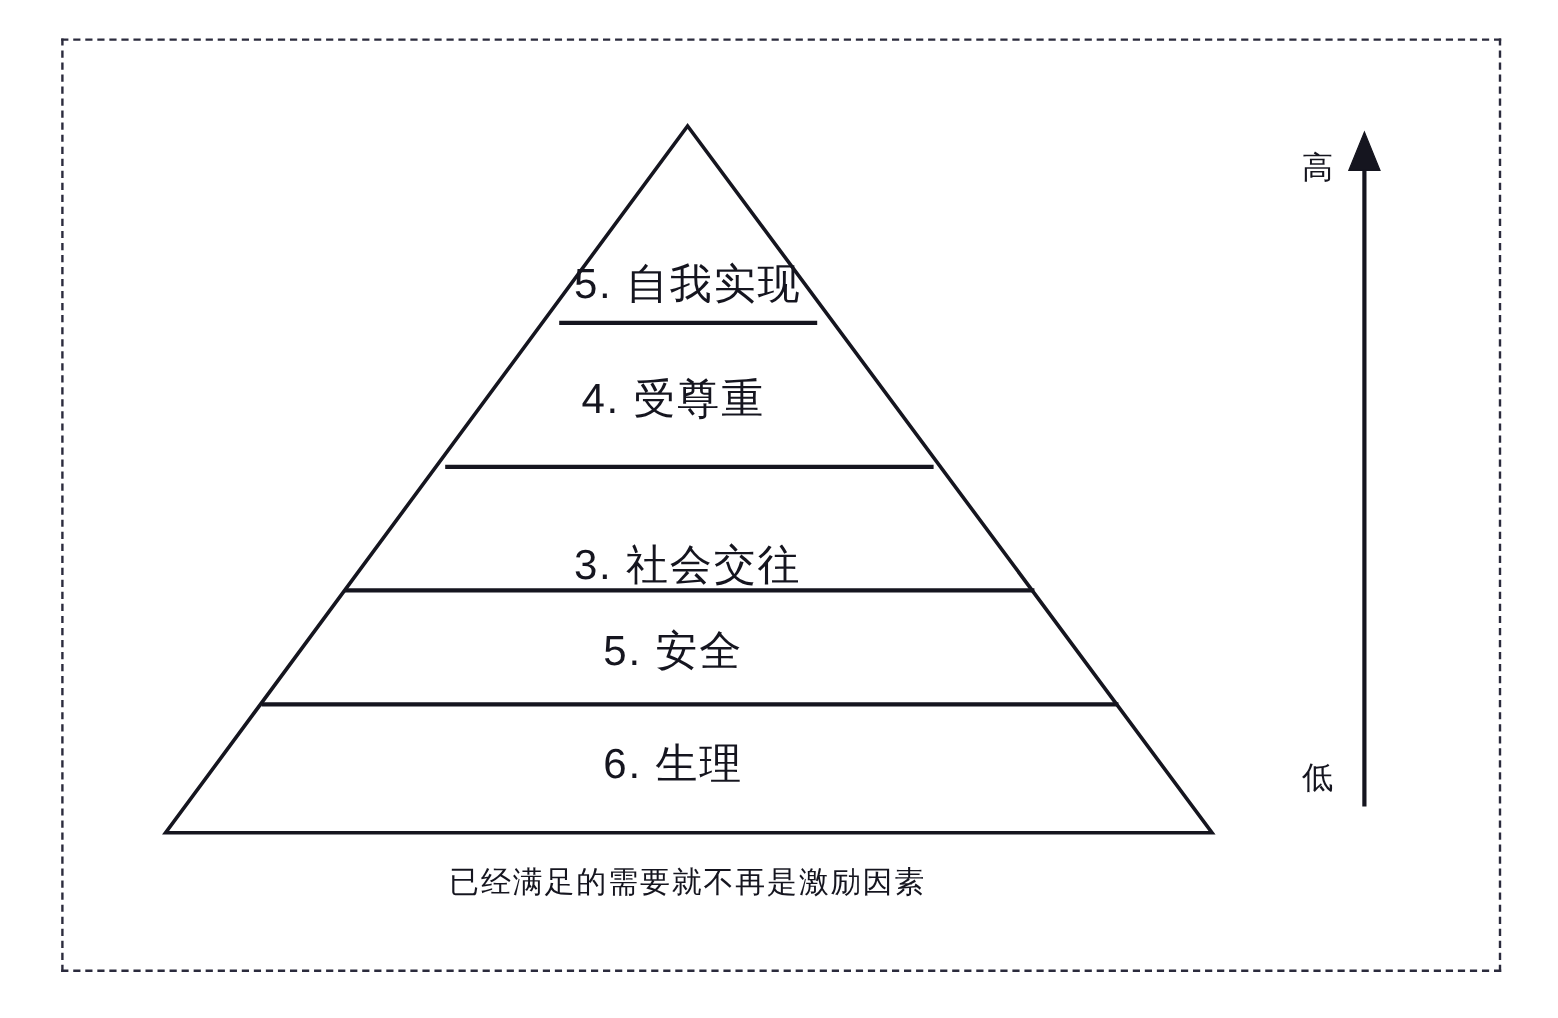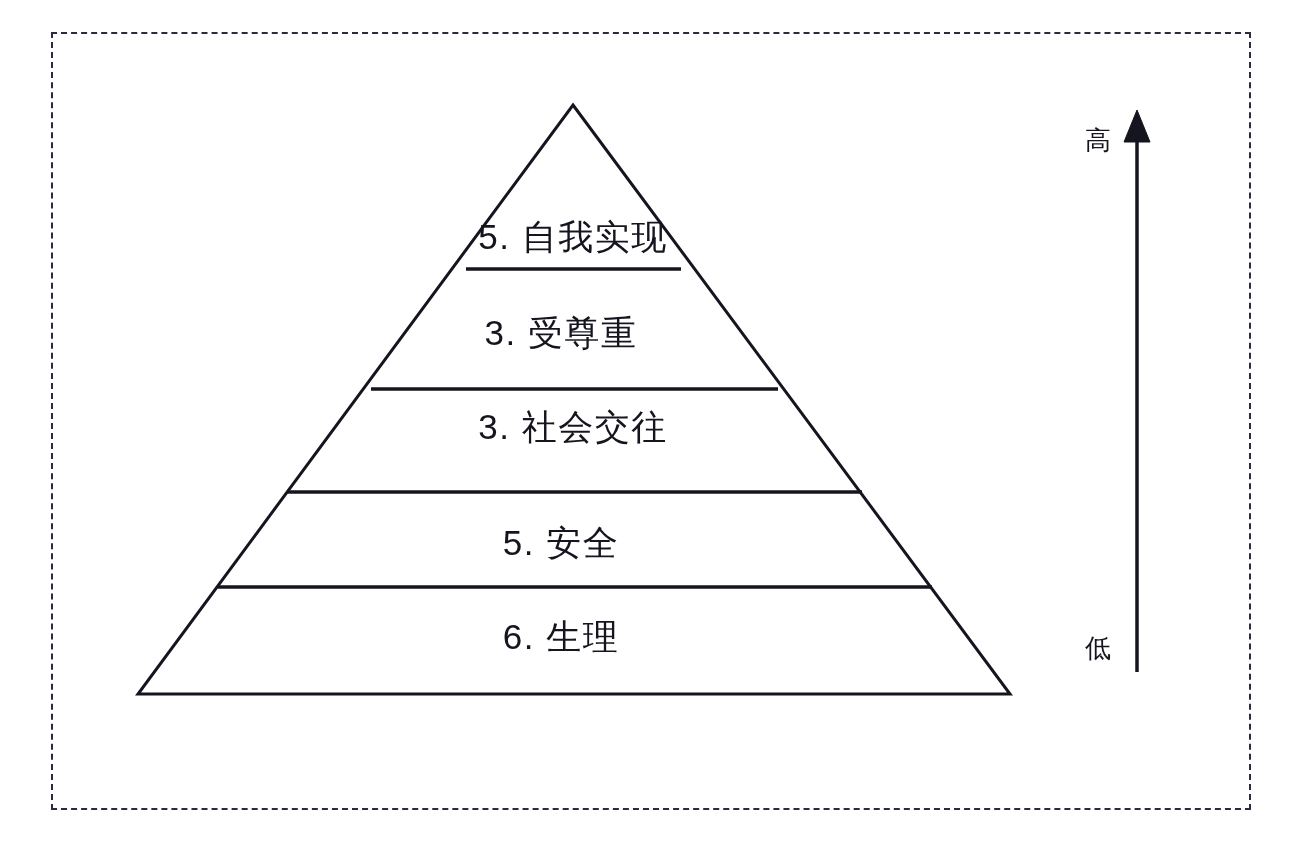--- a/index.html
+++ b/index.html
@@ -85,22 +85,23 @@
     <line x1="287" y1="492" x2="862" y2="492" stroke="#15151f" stroke-width="3.5"></line>
     <line x1="218" y1="587" x2="932" y2="587" stroke="#15151f" stroke-width="3.5"></line>
 
     <g>
       <line x1="1137" y1="672" x2="1137" y2="128" stroke="#15151f" stroke-width="3.5"></line>
       <polygon points="1137,110 1150,142 1124,142" fill="#15151f" stroke="#15151f" stroke-width="1"></polygon>
     </g>
   </svg>
 
   <div class="tier-label" style="left:573px; top:237px;">5. 自我实现</div>
-  <div class="tier-label" style="left:561px; top:333px;">3. 受尊重</div>
-  <div class="tier-label" style="left:573px; top:427px;text-align:center;">3. 社会交往</div>
+  <div class="tier-label" style="left:561px; top:333px;">4. 受尊重</div>
+  <div class="tier-label" style="left:573px; top:471px;text-align:center;">3. 社会交往</div>
   <div class="tier-label" style="left:561px; top:543px;">5. 安全</div>
   <div class="tier-label" style="left:561px; top:637px;">6. 生理</div>
 
+  <div class="caption">已经满足的需要就不再是激励因素</div>
 
   <div class="axis-label high">高</div>
   <div class="axis-label low">低</div>
 
 </div>
 
 </body></html>

